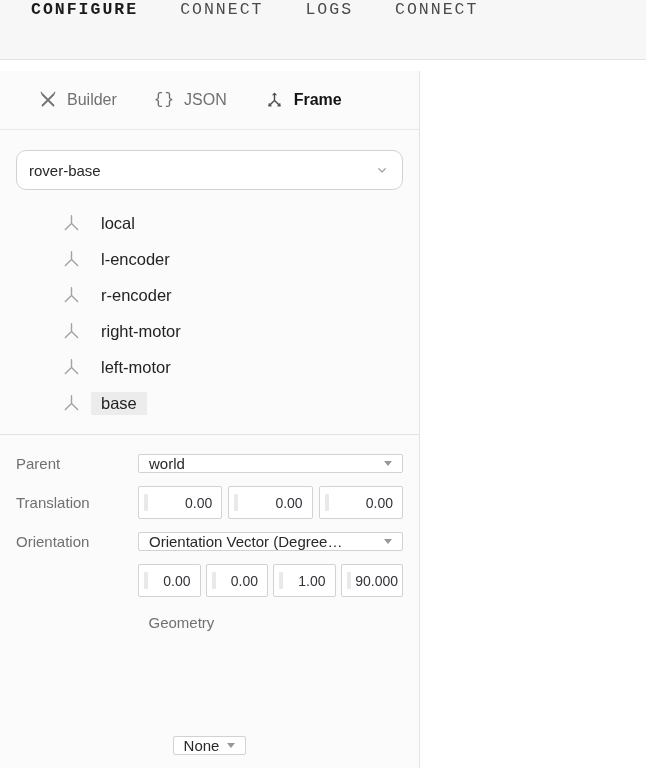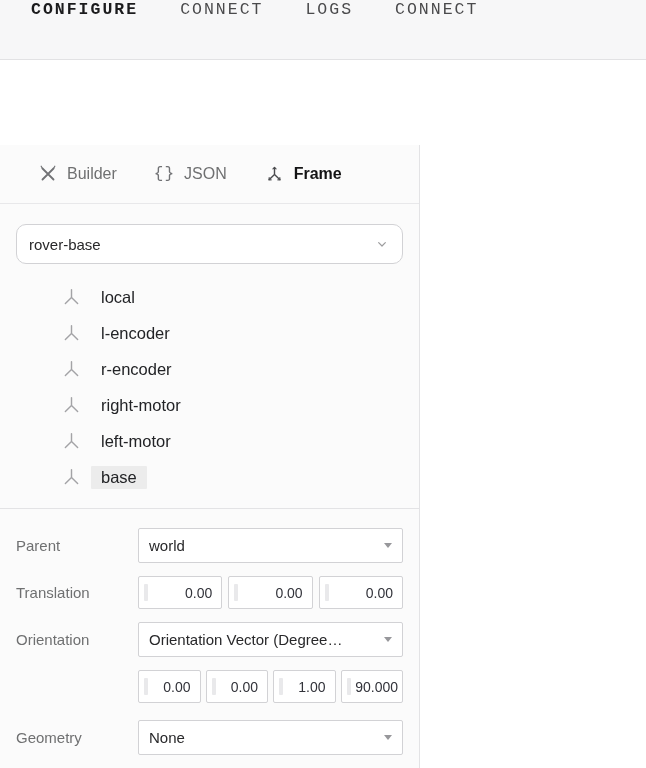--- a/index.html
+++ b/index.html
@@ -58,21 +58,21 @@
   .trow.selected .tlabel{background:#ececec;}
 
   .divider{margin:13px -16px 0;border-top:1px solid #e3e3e5;}
 
   
   .frame-form{padding-top:19px;}
   .frow{display:flex;align-items:center;margin-bottom:13px;}
   .flabel{width:122px;flex:0 0 122px;font-size:15px;color:#6f7071;}
   .ffield{flex:1;min-width:0;}
   .select-sm{
-    height:35px;background:#fff;border:1px solid #d2d2d5;border-radius:2px;
+    height:19px;background:#fff;border:1px solid #d2d2d5;border-radius:2px;
     display:flex;align-items:center;justify-content:space-between;
     padding:0 10px;font-size:15px;color:#28282a;box-sizing:border-box;cursor:pointer;
   }
   .select-sm .txt{white-space:nowrap;overflow:hidden;text-overflow:ellipsis;}
   .caret{
     width:0;height:0;flex:0 0 auto;margin-left:8px;
     border-left:4.5px solid transparent;border-right:4.5px solid transparent;
     border-top:5.5px solid #97979b;
   }
   .nums{display:flex;gap:6px;}
@@ -242,21 +242,21 @@
                   <i class="bar"></i>
                   <span>1.00</span>
                 </div>
               <div class="num clip">
                   <i class="bar"></i>
                   <span>90.000</span>
                 </div>
             </div>
           </div>
 
-          <div class="frow" style="margin-top:17px;">
+          <div class="frow" style="margin-top:17px;flex-direction:column;">
             <div class="flabel">Geometry</div>
             <div class="ffield">
               <div class="select-sm">
                 <span class="txt">None</span>
                 <i class="caret"></i>
               </div>
             </div>
           </div>
 
         </div>

